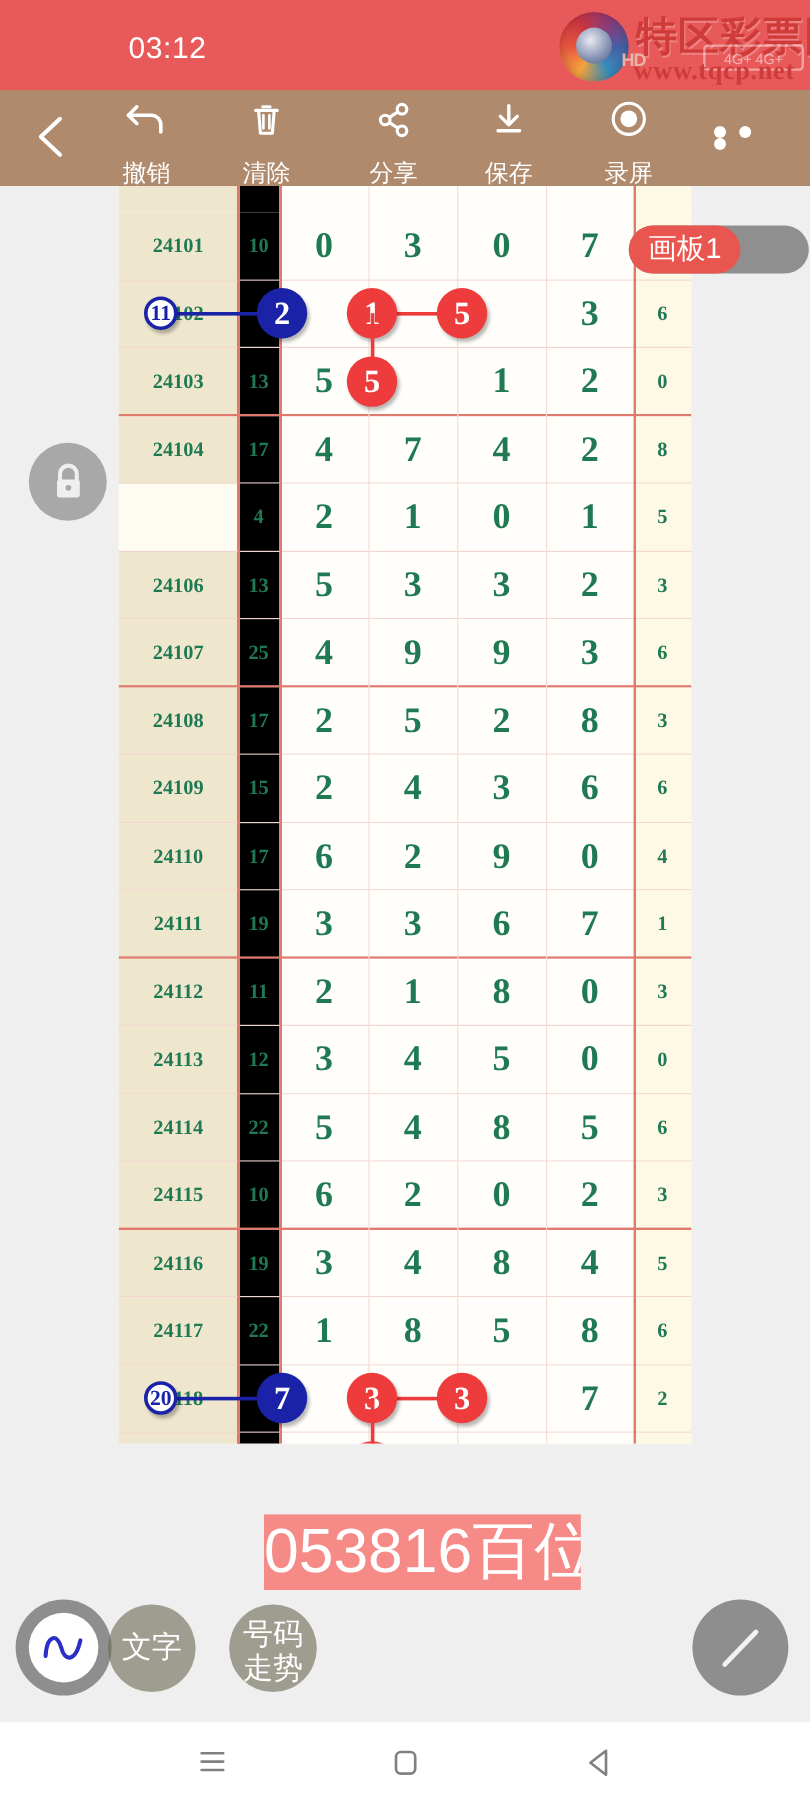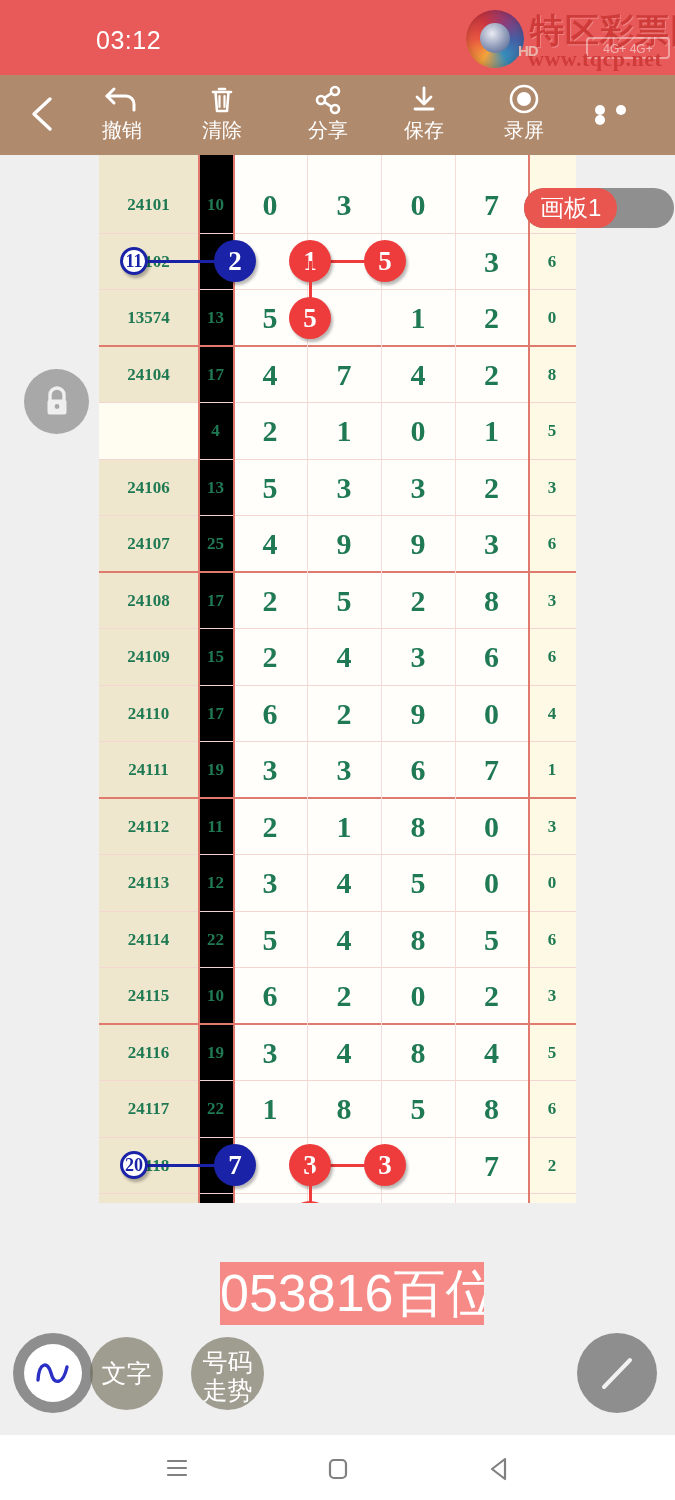--- a/index.html
+++ b/index.html
@@ -9,21 +9,21 @@
     background:#f0f0f0;
   }
   #app{ position:relative; width:675px; height:1500px; overflow:hidden; background:#efefef; }
 
   
   .statusbar{
     position:absolute; left:0; top:0; width:675px; height:75px;
     background:#e85a5a; overflow:hidden;
   }
   .status-time{
-    position:absolute; left:96px; top:26px;
+    position:absolute; left:107px; top:26px;
     color:#ffffff; font-size:25px; letter-spacing:.5px;text-align:center;
   }
   .watermark{
     position:absolute; right:2px; top:4px; width:215px; height:70px;
     opacity:.96;
   }
   .wm-orb{
     position:absolute; left:8px; top:6px; width:58px; height:58px; border-radius:50%;
     background:
       radial-gradient(circle at 58% 48%, #cfd8e8 0 9%, rgba(207,216,232,0) 10%),
@@ -63,21 +63,21 @@
   }
   .tb-back{
     position:absolute; left:20px; top:16px; width:46px; height:46px;
     cursor:pointer;
   }
   .tb-item{
     position:absolute; top:8px; width:98px; height:64px; text-align:center; cursor:pointer;
   }
   .tb-ico{ height:34px; display:block; }
   .tb-ico svg{ display:inline-block; vertical-align:top; }
-  .tb-lab{ display:block; color:#ffffff; font-size:20px; margin-top:0; }
+  .tb-lab{ display:block; color:#ffffff; font-size:20px; margin-top:14px; }
   .tb-dots{ position:absolute; right:18px; top:30px; width:62px; height:20px; cursor:pointer; }
   .tb-dots span{
     display:block; float:left; width:10px; height:10px; border-radius:50%;
     background:#ffffff; margin-right:11px;
   }
 
   
   .sheet{
     position:absolute; left:0; top:155px; width:675px; height:1048px;
     background:#efefef; overflow:hidden;
@@ -291,21 +291,21 @@
           <div class="c c-period">24102</div>
           <div class="c c-sum"></div>
           <div class="c c-d0"></div>
           <div class="c c-d1"></div>
           <div class="c c-d2"></div>
           <div class="c c-d3">3</div>
           <div class="c c-tail">6</div>
           <div class="hline" style="bottom: 0px;"></div>
         </div>
         <div class="row">
-          <div class="c c-period">13574</div>
+          <div class="c c-period">24103</div>
           <div class="c c-sum">13</div>
           <div class="c c-d0">5</div>
           <div class="c c-d1"></div>
           <div class="c c-d2">1</div>
           <div class="c c-d3">2</div>
           <div class="c c-tail">0</div>
           <div class="hline strong" style="bottom: 0px;"></div>
         </div>
         <div class="row">
           <div class="c c-period">24104</div>

